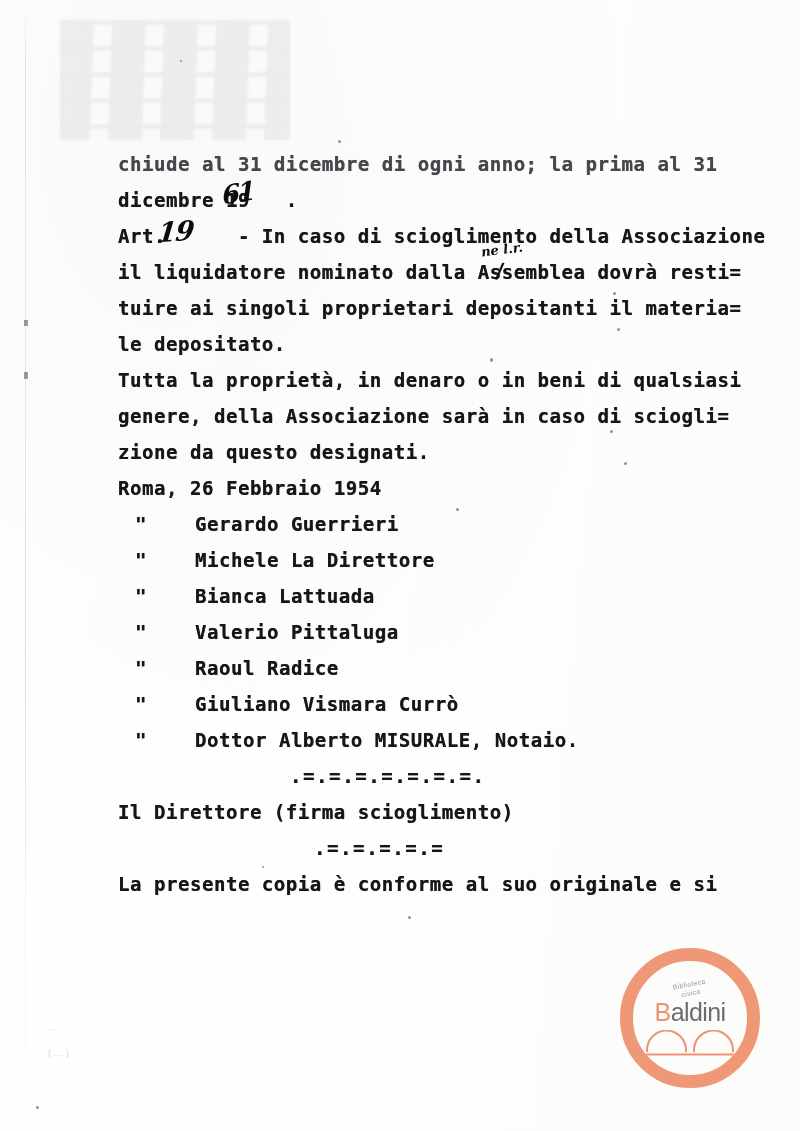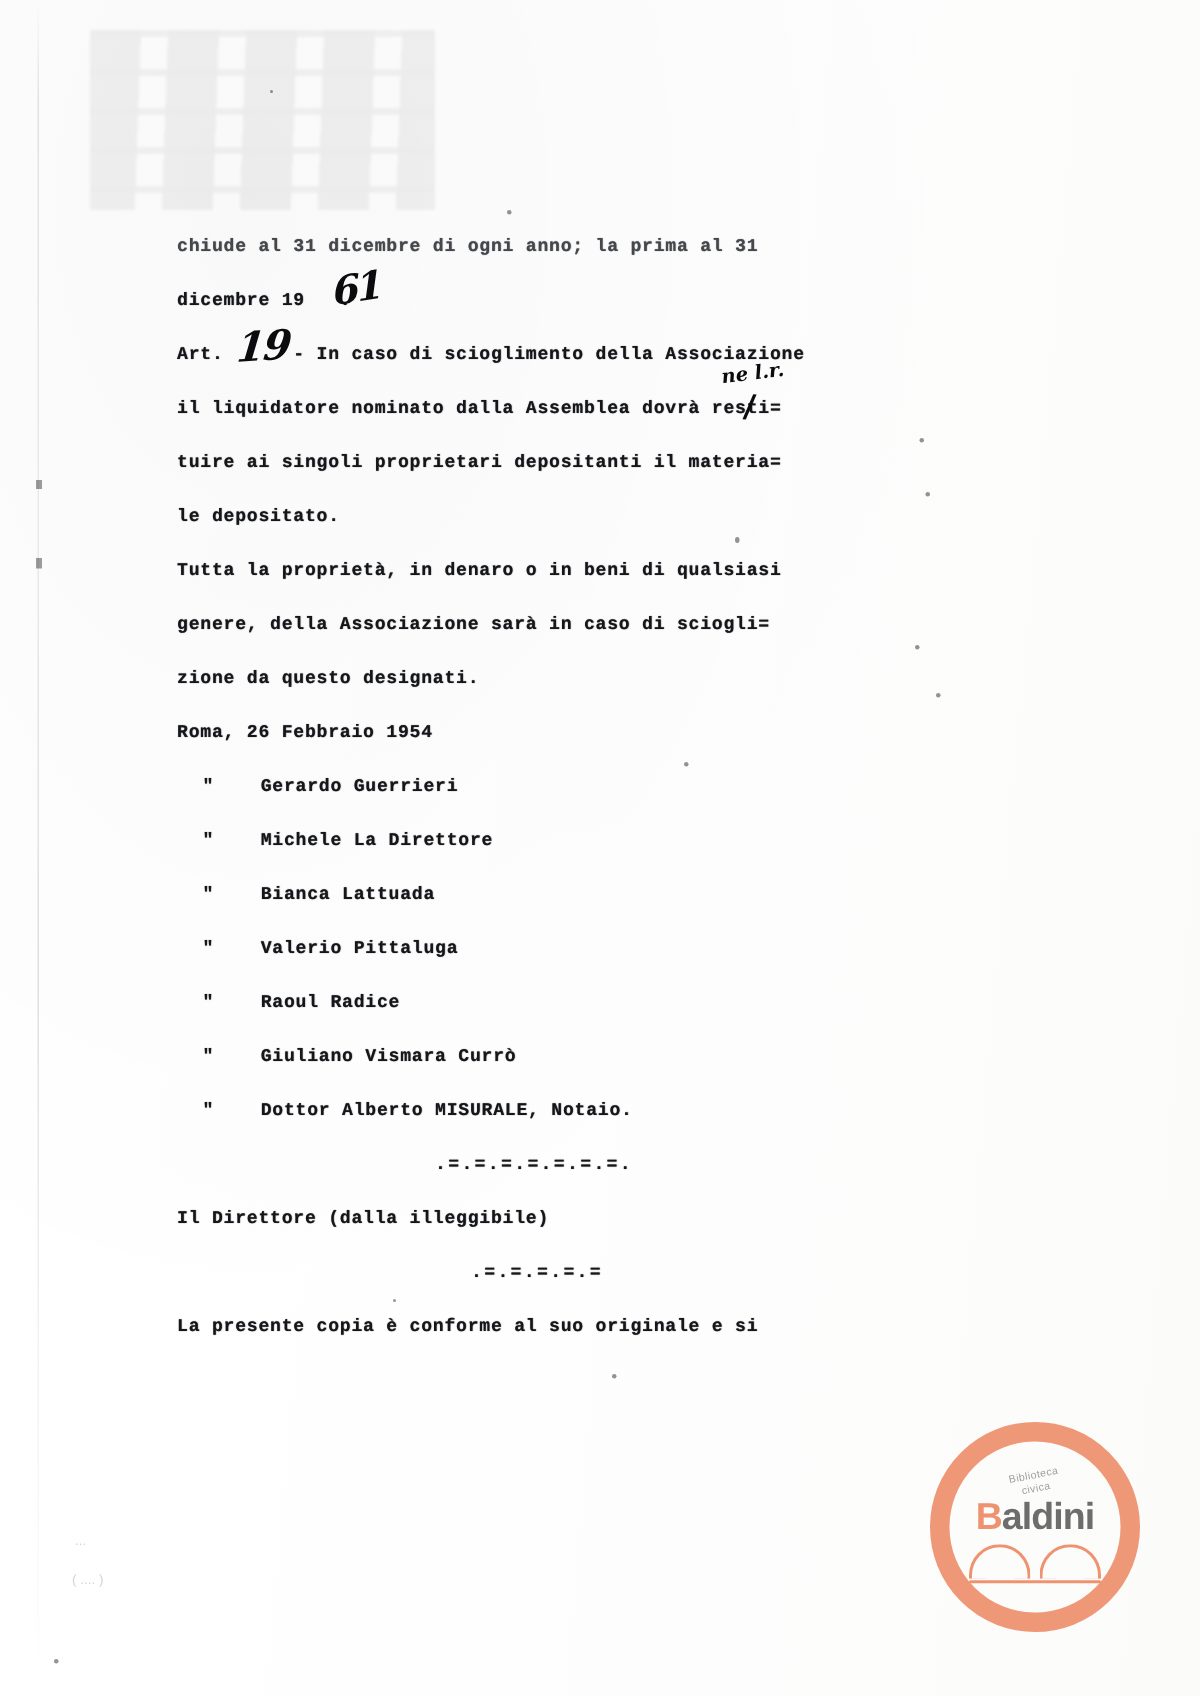--- a/index.html
+++ b/index.html
@@ -65,31 +65,30 @@
 
   
   #typed-block {
     position: absolute;
     left: 118px;
     top: 146px;
     width: 520px;
   }
   .tline {
     position: relative;
-    font-size: 12px;
+    font-size: 19px;
     line-height: 36px;
     height: 36px;
     letter-spacing: 0.55px;
     color: #14161a;
     white-space: pre;
     font-weight: 600;
     text-shadow:
       0 0 0.6px rgba(0,0,0,0.55),
       0.35px 0.2px 0.7px rgba(0,0,0,0.30);
-    font-family: Liberation Mono, monospace;
   }
   .tline.indent1 { padding-left: 17px; }
   .tline.faded {
     color: #2b2f35;
     opacity: 0.88;
   }
   .tline.centerish { padding-left: 172px; letter-spacing: 1.6px; }
   .tline.centerish2 { padding-left: 196px; letter-spacing: 1.6px; }
 
   
@@ -161,21 +160,21 @@
     color: #8d8d8d;
     letter-spacing: 0.3px;
     line-height: 9px;
     transform: rotate(-11deg);
     opacity: 0.85;
     margin-bottom: 1px;
   }
   #stamp-wordmark {
     font-family: "Liberation Sans", sans-serif;
     font-size: 25px;
-    font-weight: 700;
+    font-weight: 400;
     line-height: 26px;
     color: #6d6d6d;
     letter-spacing: -0.6px;
   }
   #stamp-wordmark .b-letter { color: #ee9270; }
   #stamp-books {
     position: relative;
     width: 88px;
     height: 30px;
     margin: 2px auto 0;
@@ -249,21 +248,21 @@
     <div class="tline indent1"><span>"</span>    <span>Gerardo Guerrieri</span></div>
     <div class="tline indent1"><span>"</span>    <span>Michele La Direttore</span></div>
     <div class="tline indent1"><span>"</span>    <span>Bianca Lattuada</span></div>
     <div class="tline indent1"><span>"</span>    <span>Valerio Pittaluga</span></div>
     <div class="tline indent1"><span>"</span>    <span>Raoul Radice</span></div>
     <div class="tline indent1"><span>"</span>    <span>Giuliano Vismara Currò</span></div>
     <div class="tline indent1"><span>"</span>    <span>Dottor Alberto MISURALE, Notaio.</span></div>
 
     <div class="tline centerish">.=.=.=.=.=.=.=.</div>
 
-    <div class="tline">Il Direttore (dalla illeggibile)</div>
+    <div class="tline">Il Direttore (firma scioglimento)</div>
 
     <div class="tline centerish2">.=.=.=.=.=</div>
 
     <div class="tline">La presente copia è conforme al suo originale e si</div>
   </div>
 
   <div class="handwrite" id="hw-year">61</div>
   <div class="handwrite" id="hw-art">19</div>
   <div class="handwrite" id="hw-assemblea">ne l.r.</div>
   <div class="handwrite" id="hw-slash">/</div>

